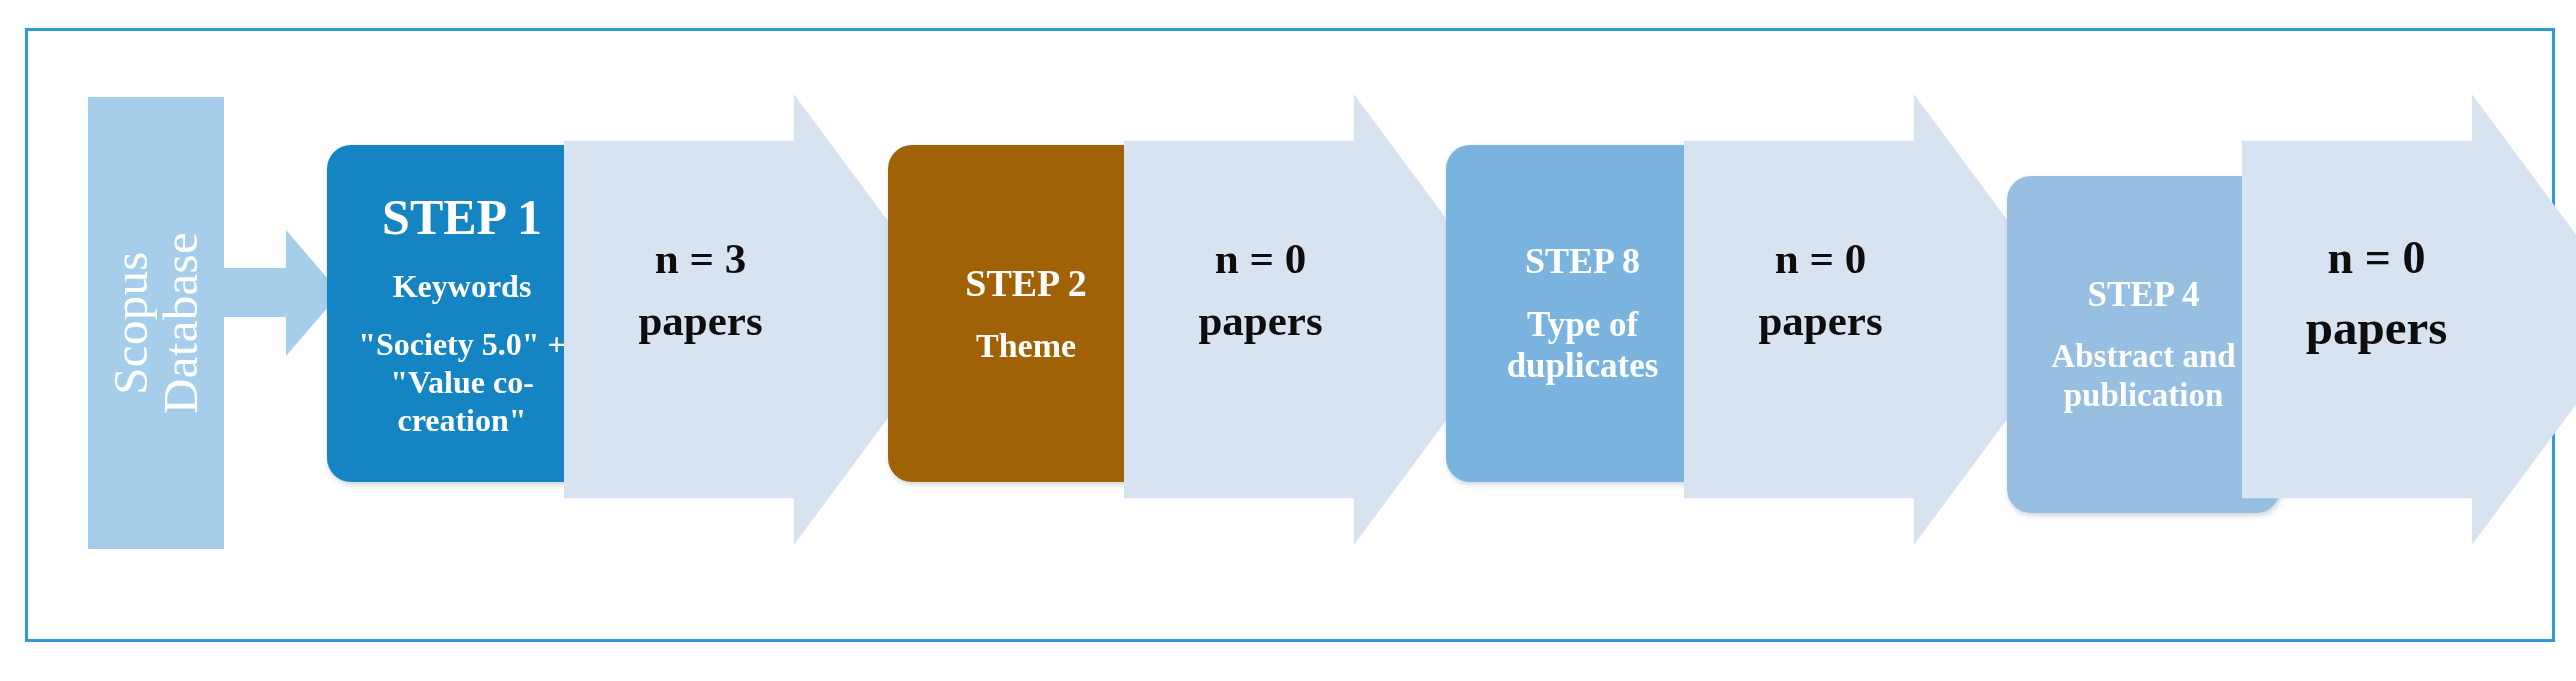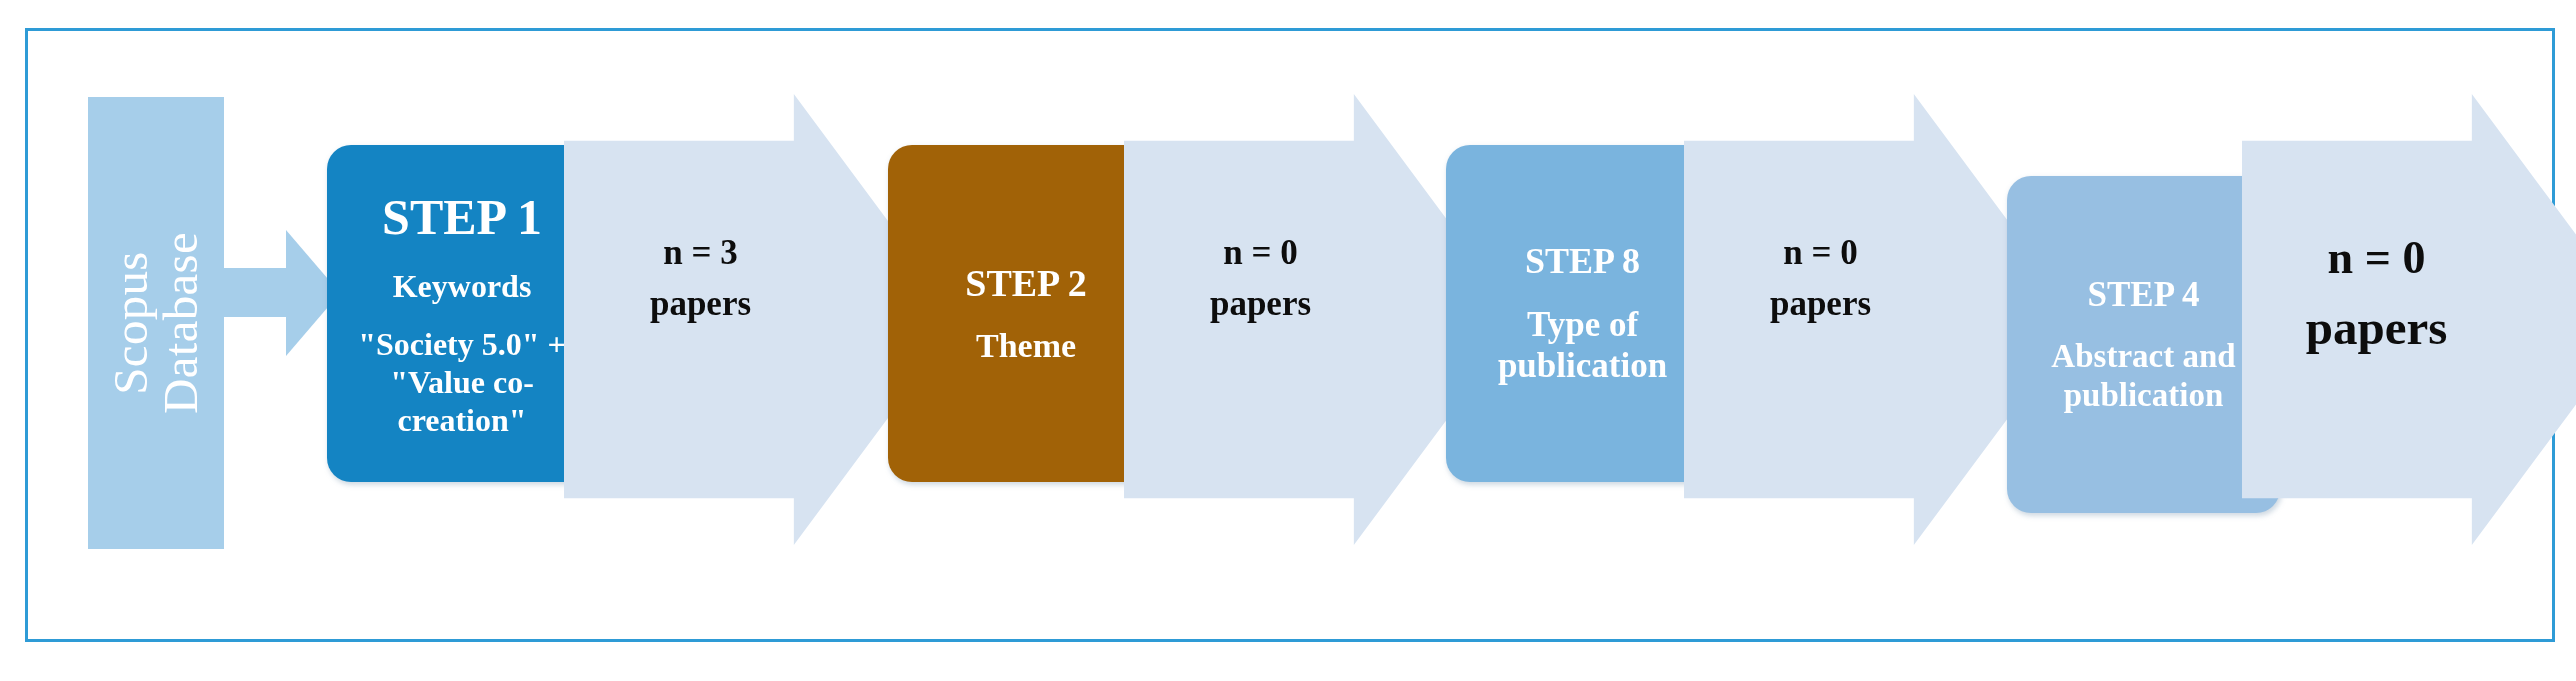--- a/index.html
+++ b/index.html
@@ -82,21 +82,21 @@
   }
   .big-arrow svg{display:block;width:100%;height:100%;}
   .arrow-text{
     position:absolute;
     left:32px;top:134px;
     width:209px;
     color:#0d0d0d;
     font-weight:bold;
     text-align:center;
     line-height:1.45;
-    font-size:35px;
+    font-size:43px;
   }
   .arrow-text .ln{display:block;white-space:nowrap;}
 
   #arrow1{left:564px;}
   #arrow2{left:1124px;}
   #arrow3{left:1684px;}
   #arrow4{left:2242px;}
   #arrow4 .arrow-text{left:19.5px;top:131px;width:230px;font-size:46px;}
   #arrow4 .arrow-text .ln.second{font-size:49px;}
 </style>
@@ -149,21 +149,21 @@
     </svg>
     <div class="arrow-text">
       <span class="ln first">n = 0</span>
       <span class="ln second">papers</span>
     </div>
   </div>
 
   <div class="step-box" id="step3">
     <span class="step-title">STEP 8</span>
     <span class="step-gap"></span>
-    <span class="step-desc">Type of publication</span>
+    <span class="step-desc">Type of duplicates</span>
   </div>
 
   <div class="big-arrow" id="arrow3">
     <svg viewBox="0 0 570 648" preserveAspectRatio="none">
       <polygon points="0,67 330,67 330,0 570,324 330,648 330,581 0,581" fill="#D7E3F1"></polygon>
     </svg>
     <div class="arrow-text">
       <span class="ln first">n = 0</span>
       <span class="ln second">papers</span>
     </div>

